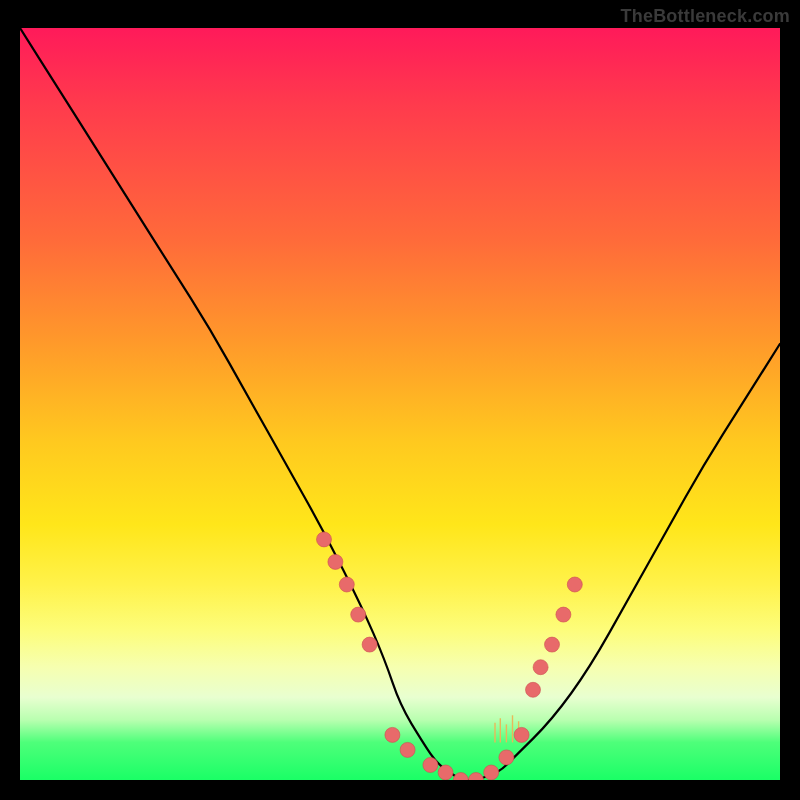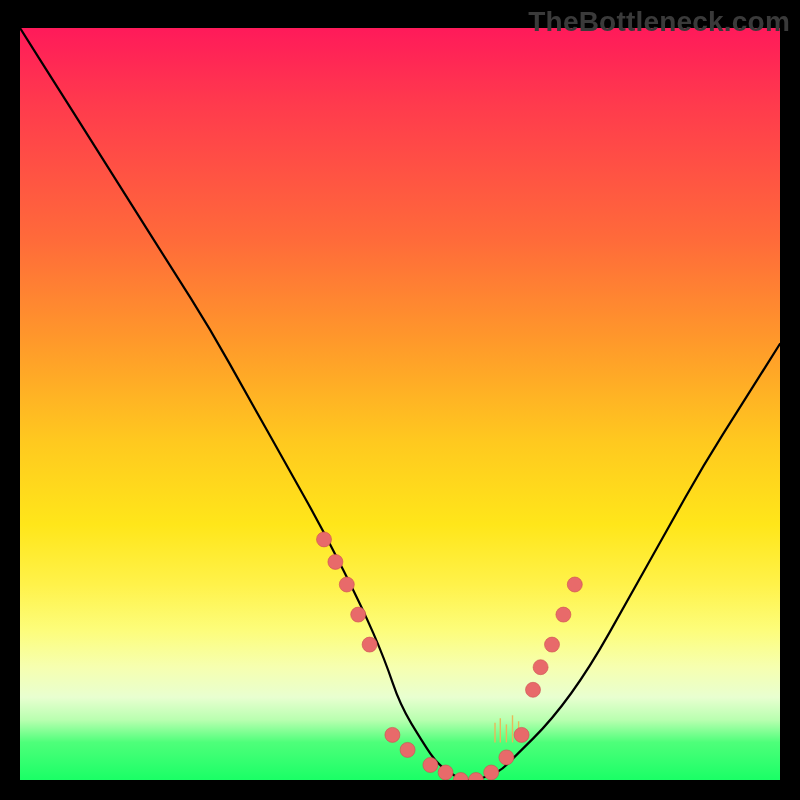--- a/index.html
+++ b/index.html
@@ -15,21 +15,21 @@
     position: relative;
     width: 800px;
     height: 800px;
     background: #000;
   }
   .watermark {
     position: absolute;
     top: 6px;
     right: 10px;
     color: #3a3a3a;
-    font-size: 28px;
+    font-size: 18px;
     font-weight: 600;
     letter-spacing: 0.2px;
     z-index: 5;
     pointer-events: none;
   }
   .plot {
     position: absolute;
     left: 20px;
     top: 28px;
     width: 760px;

